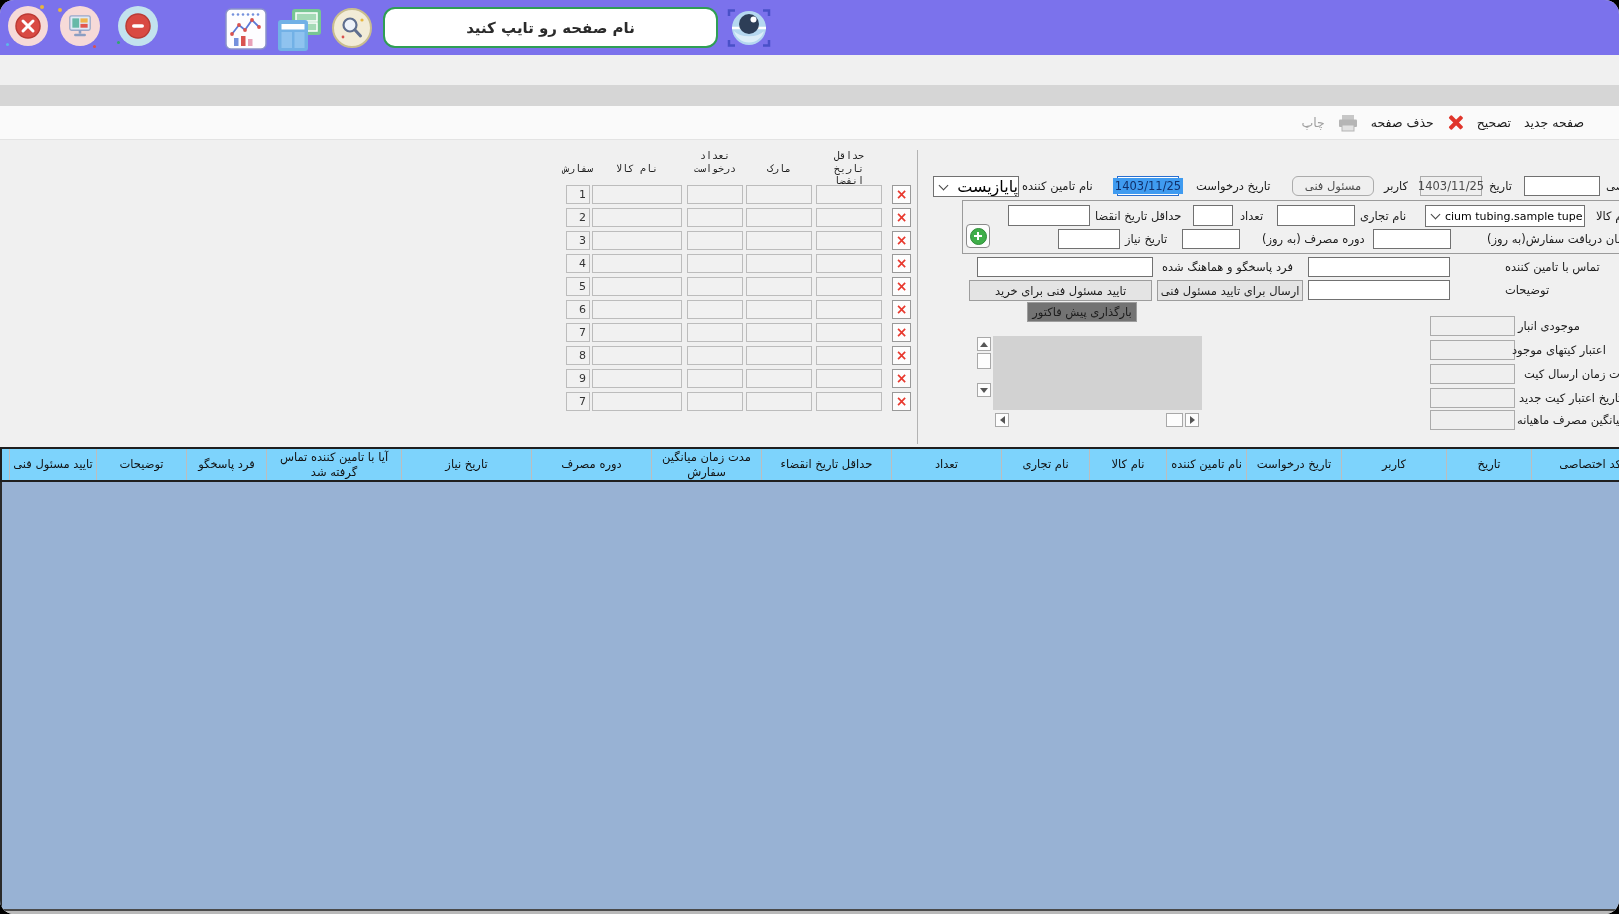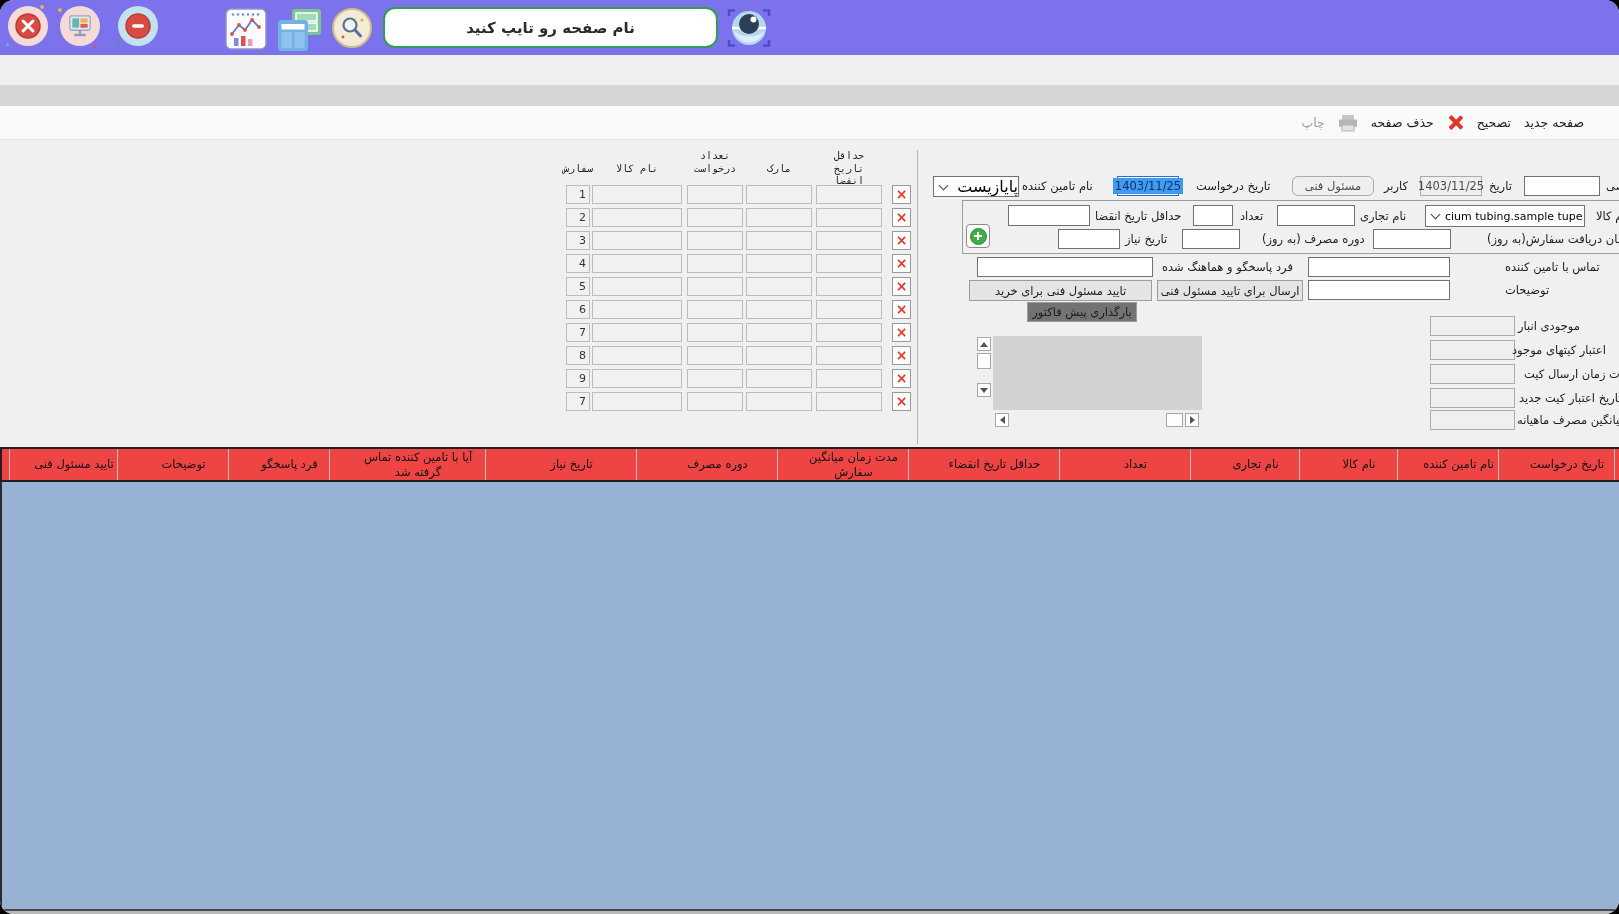--- a/index.html
+++ b/index.html
@@ -85,23 +85,23 @@
   .it-cell { height: 19px; background: #f1f1f1; border: 1px solid #bcbcbc; }
   .c1 { width: 24px; font-size: 11px; color: #333; text-align: right; padding-right: 3px; line-height: 17px; }
   .c2 { width: 90px; margin-left: 2px; }
   .c3 { width: 56px; margin-left: 5px; }
   .c4 { width: 66px; margin-left: 3px; }
   .c5 { width: 66px; margin-left: 4px; }
   .it-x { width: 19px; height: 19px; margin-left: 10px; background: #fdfdfd; border: 1px solid #999;
           color: #e8392e; font-weight: bold; font-size: 14px; line-height: 16px; text-align: center; cursor: pointer; }
 
   
-  .grid-header { position: absolute; top: 447px; left: 0; width: 1619px; height: 35px; background: #ef4444;
+  .grid-header { position: absolute; top: 447px; left: 0; width: 1619px; height: 35px; background: #7dd3fc;
                  border-top: 2px solid #1f1f1f; border-bottom: 2px solid #1f1f1f; border-left: 2px solid #1f1f1f;
-                 display: flex; gap: 21px; }
+                 display: flex; }
   .gh-cell { height: 100%; border-right: 1px solid #bdbdbd; display: flex; align-items: center; justify-content: center;
              font-size: 11.5px; color: #111; text-align: center; direction: rtl; line-height: 1.25; flex: 0 0 auto;
              cursor: pointer; }
   .gh-cell.cut { justify-content: flex-start; padding-left: 34px; white-space: nowrap; overflow: visible; }
   .blue-area { position: absolute; top: 482px; left: 0; width: 1619px; height: 429px; background: #98b2d4;
                border-left: 2px solid #2a2a2a; border-bottom: 2px solid #4a4a4a; }
   .bottom-strip { position: absolute; top: 911px; left: 0; width: 1619px; height: 3px; background: #b9b9b9; }
 </style>
 </head>
 <body>

